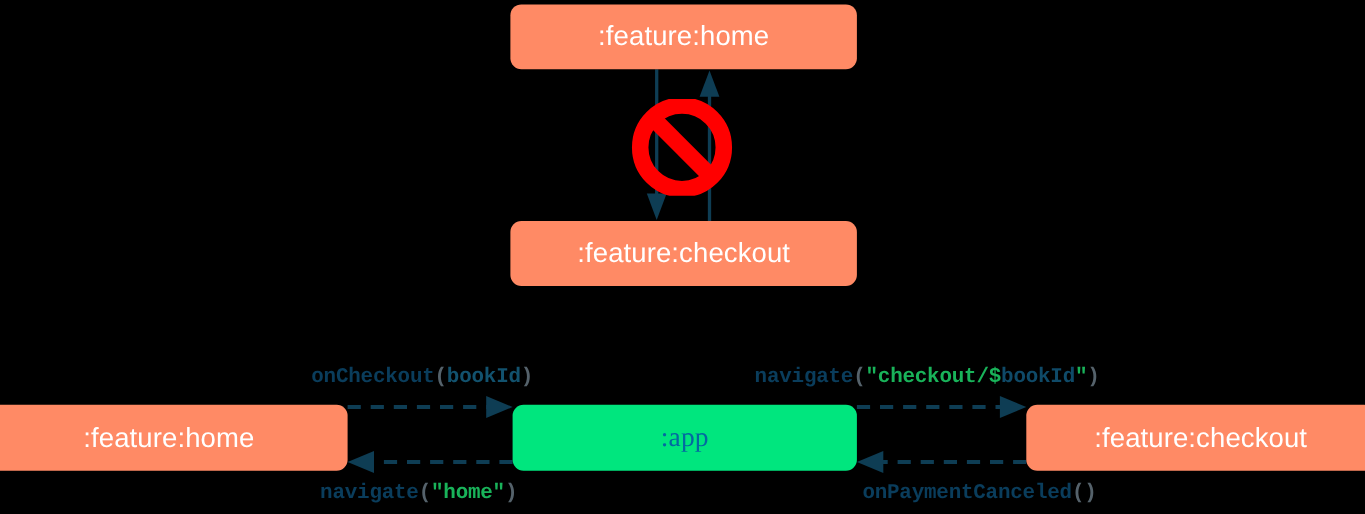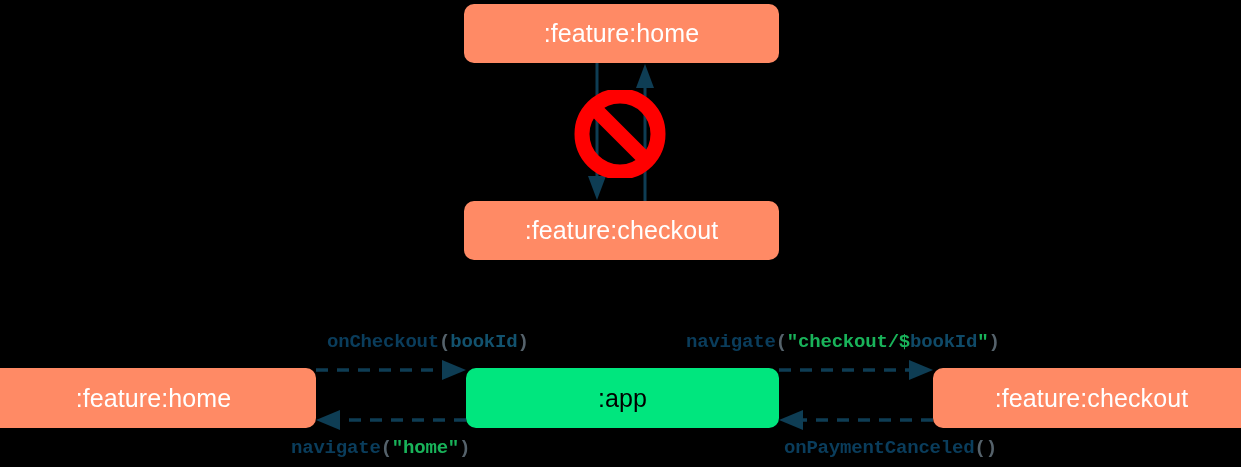--- a/index.html
+++ b/index.html
@@ -35,21 +35,22 @@
   .node.feature {
     background: #FF8A65;
   }
   .node.feature .node-label {
     color: #FFFFFF;
   }
   .node.app {
     background: #00E67E;
   }
   .node.app .node-label {
-    color: #000000;
+    color: #0369a1;
+    font-family: Liberation Serif, serif;
   }
 
   
   #node-home-top   { left: 464px; top: 4px;   width: 315px; height: 59px; }
   #node-checkout-top { left: 464px; top: 201px; width: 315px; height: 59px; }
 
   
   #node-home-bottom     { left: -9px;  top: 368px; width: 325px; height: 60px; }
   #node-app             { left: 466px; top: 368px; width: 313px; height: 60px; }
   #node-checkout-bottom { left: 933px; top: 368px; width: 317px; height: 60px; }
@@ -82,21 +83,21 @@
     white-space: nowrap;
     color: #0A3D5C;
     letter-spacing: -0.2px;
   }
   .tok-fn    { color: #0A3D5C; }
   .tok-paren { color: #55626B; }
   .tok-arg   { color: #12526E; }
   .tok-str   { color: #19B35A; }
   .tok-interp{ color: #0F4A68; }
 
-  #label-on-checkout      { left: 283px; top: 331px; margin-left: 44px; }
+  #label-on-checkout      { left: 283px; top: 331px; }
   #label-navigate-checkout{ left: 686px; top: 331px; }
   #label-navigate-home    { left: 291px; top: 437px; }
   #label-on-payment       { left: 740px; top: 437px; margin-left: 44px; }
 </style>
 </head>
 <body>
 
 <div id="stage">
 
   <svg class="edge-layer" viewBox="0 0 1241 467">

